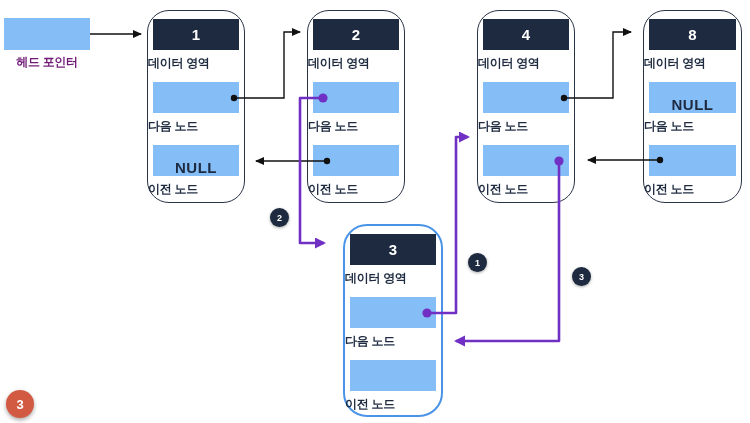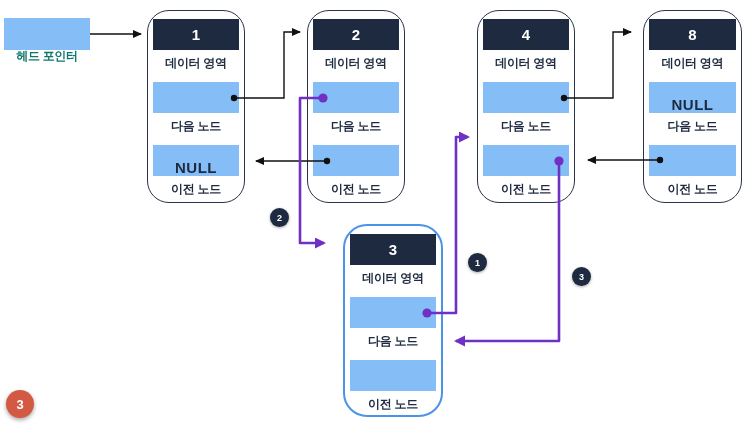--- a/index.html
+++ b/index.html
@@ -7,36 +7,36 @@
   .stage {
     position:relative; width:750px; height:423px; background:#ffffff;
     font-family:"Liberation Sans","DejaVu Sans",sans-serif; overflow:hidden;
   }
   
   .headbox {
     position:absolute; left:4px; top:18px; width:86px; height:32px;
     background:#85BDF7;
   }
   .headlabel {
-    position:absolute; left:0px; top:48px; width:94px; text-align:center;
-    font-size:12px; font-weight:700; color:#0f766e; letter-spacing:-0.3px;
+    position:absolute; left:0px; top:54px; width:94px; text-align:center;
+    font-size:12px; font-weight:700; color:#701a75; letter-spacing:-0.3px;
   }
   
   .node {
     position:absolute; width:98px; height:193px;
     border:1.5px solid #2A3447; border-radius:22px; background:#ffffff;
   }
   .node--inserted { border:2px solid #4A94E8; border-radius:24px; }
   .valbox {
     margin:8px 5px 0 5px; height:31px; background:#1D2A3F;
     display:flex; align-items:center; justify-content:center;
     color:#ffffff; font-size:15px; font-weight:700;
   }
   .nlabel {
-    margin-top:5px; height:13px; text-align:center;
+    margin-top:5px; height:13px; text-align:left;
     font-size:12px; font-weight:700; color:#1D2A3F; letter-spacing:-0.3px;
   }
   .ptrbox {
     margin:14px 5px 0 5px; height:31px; background:#85BDF7;
     display:flex; align-items:flex-end; justify-content:center;
     color:#1D2A3F; font-size:15px; font-weight:600; letter-spacing:0.5px;
   }
   
   .overlay { position:absolute; left:0; top:0; z-index:5; pointer-events:none; }
   .black-line { stroke:#111111; stroke-width:1.4; fill:none; }

